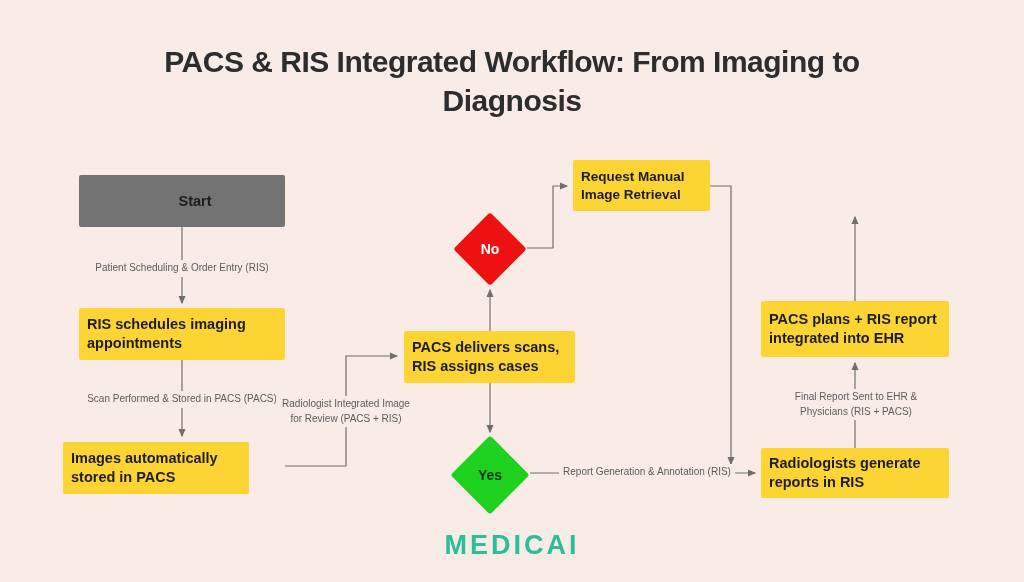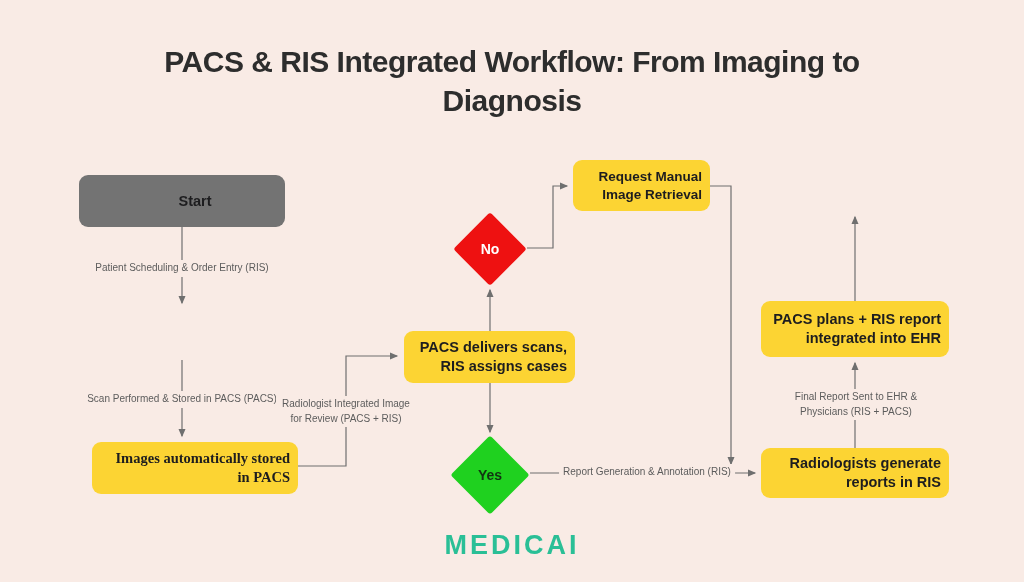--- a/index.html
+++ b/index.html
@@ -18,26 +18,26 @@
     font-size:30px;
     line-height:1.3;
     font-weight:700;
     letter-spacing:-0.5px;
     color:#2d2d2d;
   }
   svg.connectors{position:absolute;left:0;top:0;pointer-events:none;}
   .node{
     position:absolute;
     display:flex;align-items:center;justify-content:center;
-    text-align:right;
+    text-align:left;
     font-weight:bold;
     font-size:14.5px;
     line-height:1.3;
     color:#1d1d1f;
-    border-radius:9px;
+    border-radius:2px;
     padding:2px 8px;
     box-sizing:border-box;
   }
   .node.yellow{background:#fcd433;}
   .node.purple{background:#737373;padding-left:34px;}
   .diamond{
     position:absolute;
     transform:rotate(45deg);
     border-radius:3px;
   }
@@ -95,22 +95,23 @@
       <path d="M527 248 L553 248 L553 186 L567 186" marker-end="url(#arr)"></path>
       <path d="M710 186 L731 186 L731 464" marker-end="url(#arr)"></path>
       <path d="M530 473 L755 473" marker-end="url(#arr)"></path>
       <path d="M855 448 L855 363" marker-end="url(#arr)"></path>
       <path d="M855 301 L855 217" marker-end="url(#arr)"></path>
     </g>
   </svg>
 
   <div class="node purple" style="left:79px;top:175px;width:206px;height:52px;">Start</div>
 
+  <div class="node yellow" style="left:79px;top:308px;width:206px;height:52px;">RIS schedules imaging appointments</div>
 
-  <div class="node yellow" style="left:92px;top:442px;width:206px;height:52px;font-family:Liberation Serif, serif;">Images automatically stored in PACS</div>
+  <div class="node yellow" style="left:63px;top:442px;width:186px;height:52px;">Images automatically stored in PACS</div>
 
   <div class="node yellow" style="left:404px;top:331px;width:171px;height:52px;">PACS delivers scans, RIS assigns cases</div>
 
   <div class="node yellow" style="left:573px;top:160px;width:137px;height:51px;font-size:13.5px;">Request Manual Image Retrieval</div>
 
 
   <div class="node yellow" style="left:761px;top:301px;width:188px;height:56px;">PACS plans + RIS report integrated into EHR</div>
 
   <div class="node yellow" style="left:761px;top:448px;width:188px;height:50px;">Radiologists generate reports in RIS</div>
 

